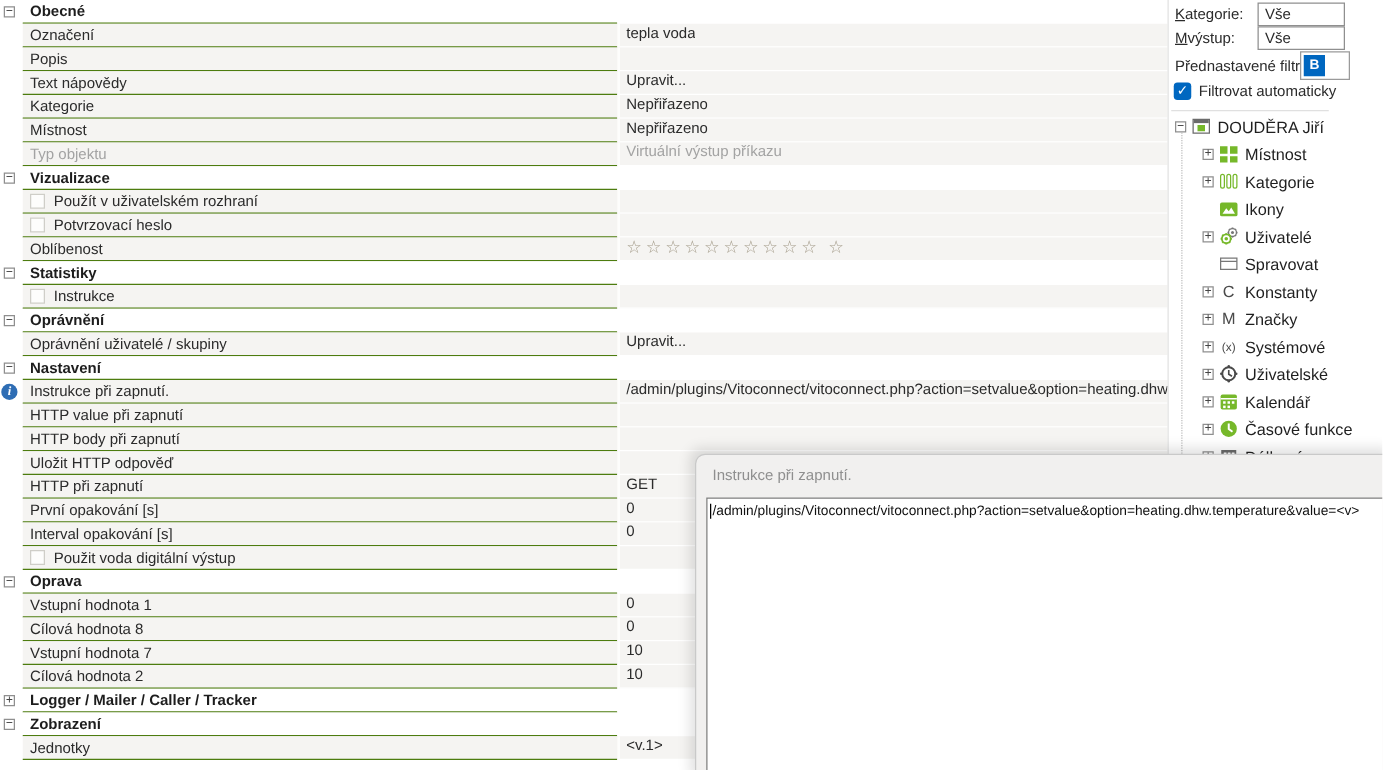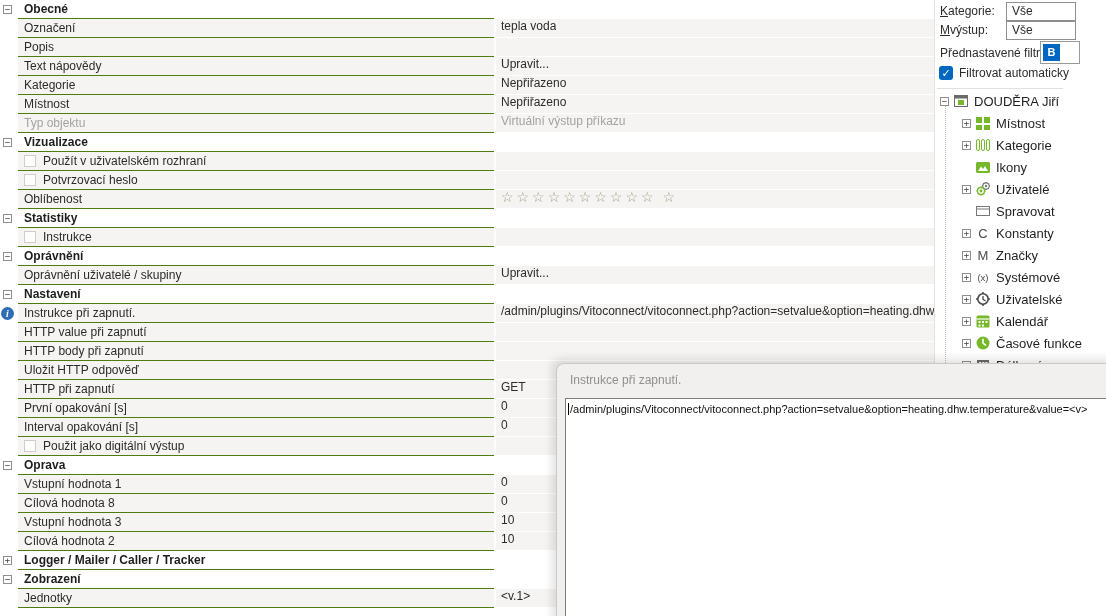--- a/index.html
+++ b/index.html
@@ -269,21 +269,21 @@
           <span>Interval opakování [s]</span>
         </div>
         <div class="vc">
           <span class="vtext">0</span>
         </div>
       </div>
       <div class="grow">
         <div class="gutter"></div>
         <div class="lc">
           <div class="gcb"></div>
-          <span>Použit jako digitální výstup</span>
+          <span>Použit voda digitální výstup</span>
         </div>
         <div class="vc">
           <span class="vtext"></span>
         </div>
       </div>
       <div class="grow header">
         <div class="gutter">
           <div class="expander">−</div>
         </div>
         <div class="lc">
@@ -305,21 +305,21 @@
         <div class="lc">
           <span>Cílová hodnota 8</span>
         </div>
         <div class="vc">
           <span class="vtext">0</span>
         </div>
       </div>
       <div class="grow">
         <div class="gutter"></div>
         <div class="lc">
-          <span>Vstupní hodnota 3</span>
+          <span>Vstupní hodnota 7</span>
         </div>
         <div class="vc">
           <span class="vtext">10</span>
         </div>
       </div>
       <div class="grow">
         <div class="gutter"></div>
         <div class="lc">
           <span>Cílová hodnota 2</span>
         </div>

